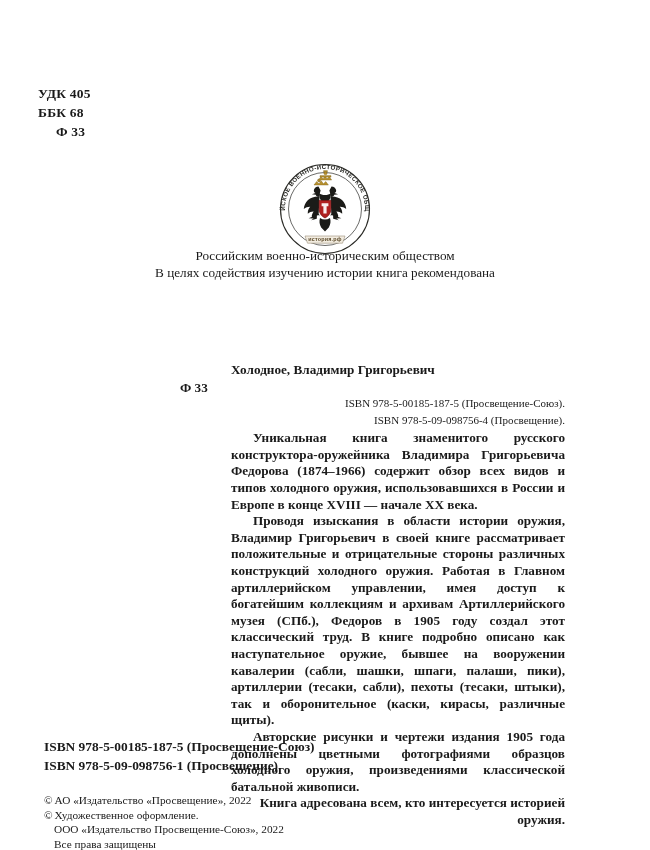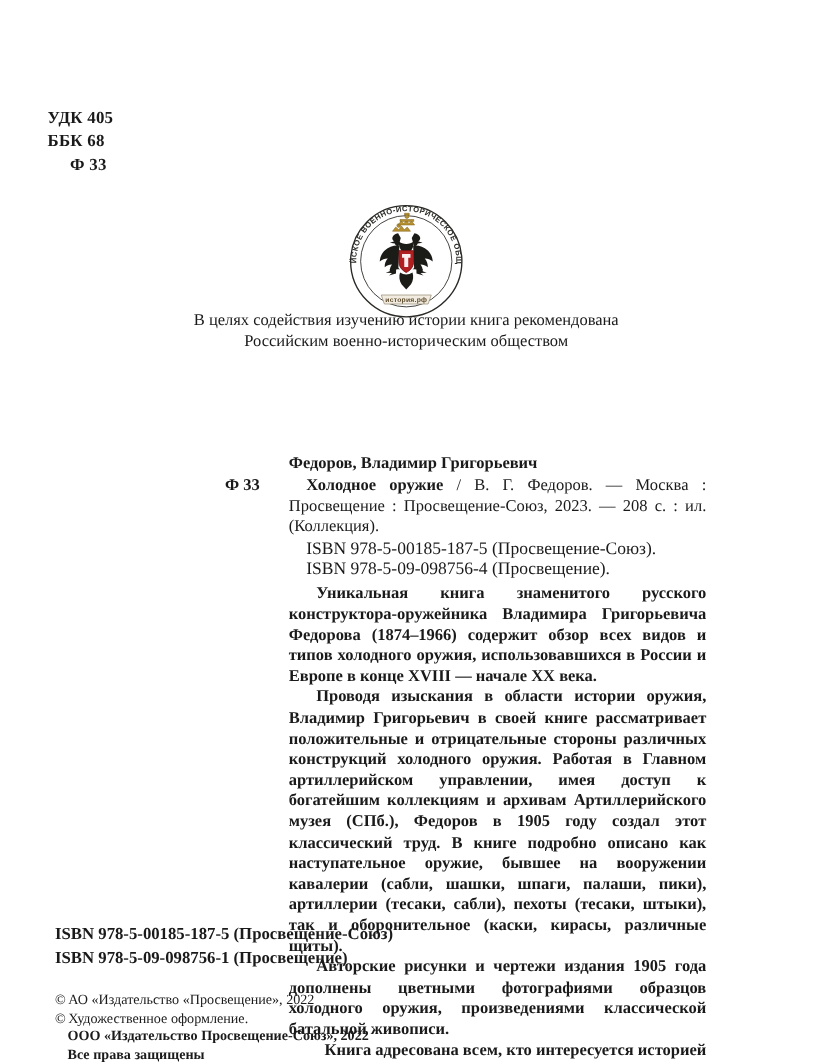--- a/index.html
+++ b/index.html
@@ -84,24 +84,25 @@
   }
   .biblio .entry {
     display: block;
     text-align: justify;
     text-indent: 14px;
   }
   .biblio .entry .title { font-weight: bold; }
 
   .isbn-block {
     margin-left: 51px;
-    margin-top: 2px;
+    margin-top: 17px;
     padding-left: 14px;
-    font-size: 14px;
+    font-size: 11px;
     line-height: 16.4px;
+    text-align: right;
   }
   .isbn-block span { display: block; }
 
   
   .annotation {
     margin-left: 51px;
     margin-top: 2px;
     font-size: 13.2px;
     line-height: 16.6px;
     font-weight: bold;
@@ -133,21 +134,21 @@
   }
   .footer-isbn span { display: block; }
   .copyright {
     font-size: 11.3px;
     line-height: 14.6px;
     padding-top: 2px;
     width: 258px;
     margin-top: 16px;
   }
   .copyright div { white-space: nowrap; }
-  .copyright .indent { padding-left: 10px; font-weight: bold; }
+  .copyright .indent { padding-left: 10px; }
   .copyright .mark { margin-right: 2px; }
 </style>
 </head>
 <body>
 
 <div class="page">
 
   <div class="udk-top">
     <span class="l1">УДК 405</span>
     <span class="l2">ББК 68</span>
@@ -199,29 +200,28 @@
 
         <g>
           <path d="M29 76 h40 l-2.5 7.2 h-35 z" fill="#f2ece0" stroke="#9a8f7a" stroke-width="0.6"></path>
           <text x="49" y="81.3" text-anchor="middle" font-family="Liberation Sans, sans-serif" font-size="5.4" font-weight="bold" fill="#5c4a2a" letter-spacing="0.2">история.рф</text>
         </g>
       </svg>
     </div>
   </div>
 
   <div class="recommend">
+    <span>Российским военно-историческим обществом</span>
     <span>В целях содействия изучению истории книга рекомендована</span>
-    <span>Российским военно-историческим обществом</span>
   </div>
 
   <div class="biblio">
     <div class="shelf">Ф 33</div>
     <div class="body">
-      <span class="author">Федоров, Владимир Григорьевич</span>
-      <span class="entry"><span class="title">Холодное оружие</span><span> / В. Г. Федоров. — Москва : Просвещение : Просвещение-Союз, 2023. — 208 с. : ил. (Коллекция).</span></span>
+      <span class="author">Холодное, Владимир Григорьевич</span>
     </div>
 
     <div class="isbn-block">
       <span>ISBN 978-5-00185-187-5 (Просвещение-Союз).</span>
       <span>ISBN 978-5-09-098756-4 (Просвещение).</span>
     </div>
 
     <div class="annotation">
       <p>Уникальная книга знаменитого русского конструктора-оружейника Владимира Григорьевича Федорова (1874–1966) содержит обзор всех видов и типов холодного оружия, использовавшихся в России и Европе в конце XVIII — начале XX века.</p>
       <p>Проводя изыскания в области истории оружия, Владимир Григорьевич в своей книге рассматривает положительные и отрицательные стороны различных конструкций холодного оружия. Работая в Главном артиллерийском управлении, имея доступ к богатейшим коллекциям и архивам Артиллерийского музея (СПб.), Федоров в 1905 году создал этот классический труд. В книге подробно описано как наступательное оружие, бывшее на вооружении кавалерии (сабли, шашки, шпаги, палаши, пики), артиллерии (тесаки, сабли), пехоты (тесаки, штыки), так и оборонительное (каски, кирасы, различные щиты).</p>

